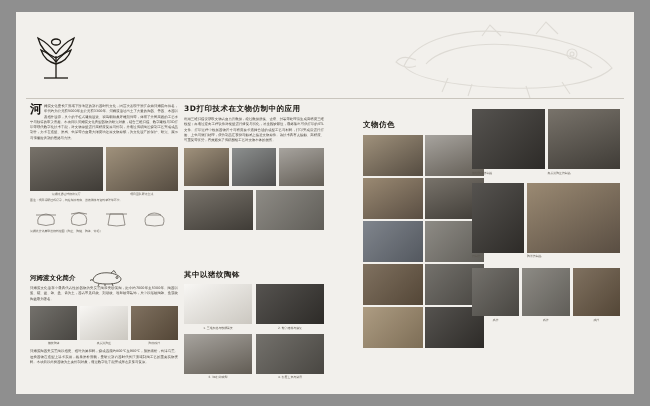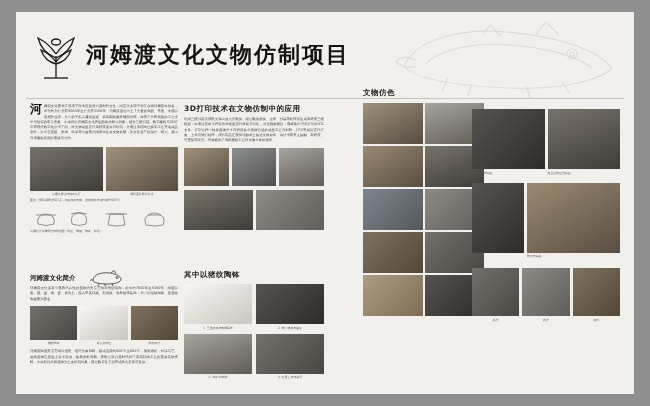--- a/index.html
+++ b/index.html
@@ -146,21 +146,21 @@
   .c2-photos { margin-top: 5px; display: flex; gap: 3px; flex-wrap: wrap; }
   .c2-photos .photo { height: 38px; }
   .c2-row2 { margin-top: 4px; display: flex; gap: 3px; }
   .c2-row2 .photo { height: 40px; }
 
   .c2-block2 { position: absolute; left: 168px; top: 258px; width: 140px; }
   .c2-grid { margin-top: 4px; display: grid; grid-template-columns: 1fr 1fr; gap: 4px 4px; }
   .c2-grid .photo { height: 40px; }
 
   
-  .c3 { position: absolute; left: 314px; top: 76px; width: 154px; padding-left: 33px; }
+  .c3 { position: absolute; left: 314px; top: 108px; width: 154px; padding-left: 33px; }
   .c3-grid { margin-top: 5px; display: grid; grid-template-columns: 1fr 1fr; gap: 2px; }
   .c3-grid .photo { height: 41px; }
 
   
   .c4 { position: absolute; left: 456px; top: 92px; width: 148px; }
   .c4-row { margin-top: 5px; display: flex; gap: 3px; }
   .c4-row .photo { height: 60px; }
   .c4-mid { margin-top: 8px; display: flex; gap: 3px; }
   .c4-mid .photo.a { height: 70px; width: 52px; }
   .c4-mid .photo.b { height: 70px; flex: 1; }
@@ -209,21 +209,20 @@
           <path d="M26 44 L26 22"></path>
           <path d="M26 24 C16 20, 10 12, 8 4 C16 8, 22 14, 26 20"></path>
           <path d="M26 24 C36 20, 42 12, 44 4 C36 8, 30 14, 26 20"></path>
           <path d="M26 30 C18 28, 13 22, 11 16 C18 19, 23 24, 26 28"></path>
           <path d="M26 30 C34 28, 39 22, 41 16 C34 19, 29 24, 26 28"></path>
           <path d="M14 44 L38 44"></path>
           <ellipse cx="26" cy="8" rx="4.5" ry="3"></ellipse>
         </g>
       </svg>
 
-      <div class="title">河姆渡文化文物仿制项目</div>
     </div>
     <div class="rule"></div>
 
     <div class="c1">
       <div class="body-text">
         <span class="dropcap">河</span>
         <span>姆渡文化是长江流域下游地区的新石器时代文化，因首次发现于浙江余姚河姆渡而得名，年代约为公元前5000年至公元前3300年。河姆渡遗址出土了大量的陶器、骨器、木器以及稻作遗存，其中的干栏式建筑遗迹、双鸟朝阳象牙雕刻件等，体现了先民高超的工艺水平与独特的审美情趣。本项目以河姆渡文化典型器物为研究对象，结合三维扫描、数字建模与3D打印等现代数字化技术手段，对文物原型进行高精度复原与仿制，并通过传统陶艺烧制工艺完成成品制作，力求在造型、质感、色泽等方面最大限度地还原文物原貌，为文化遗产的保护、研究、展示与传播提供新的思路与方法。</span>
       </div>
       <div class="c1-photos">
         <div class="fill">

